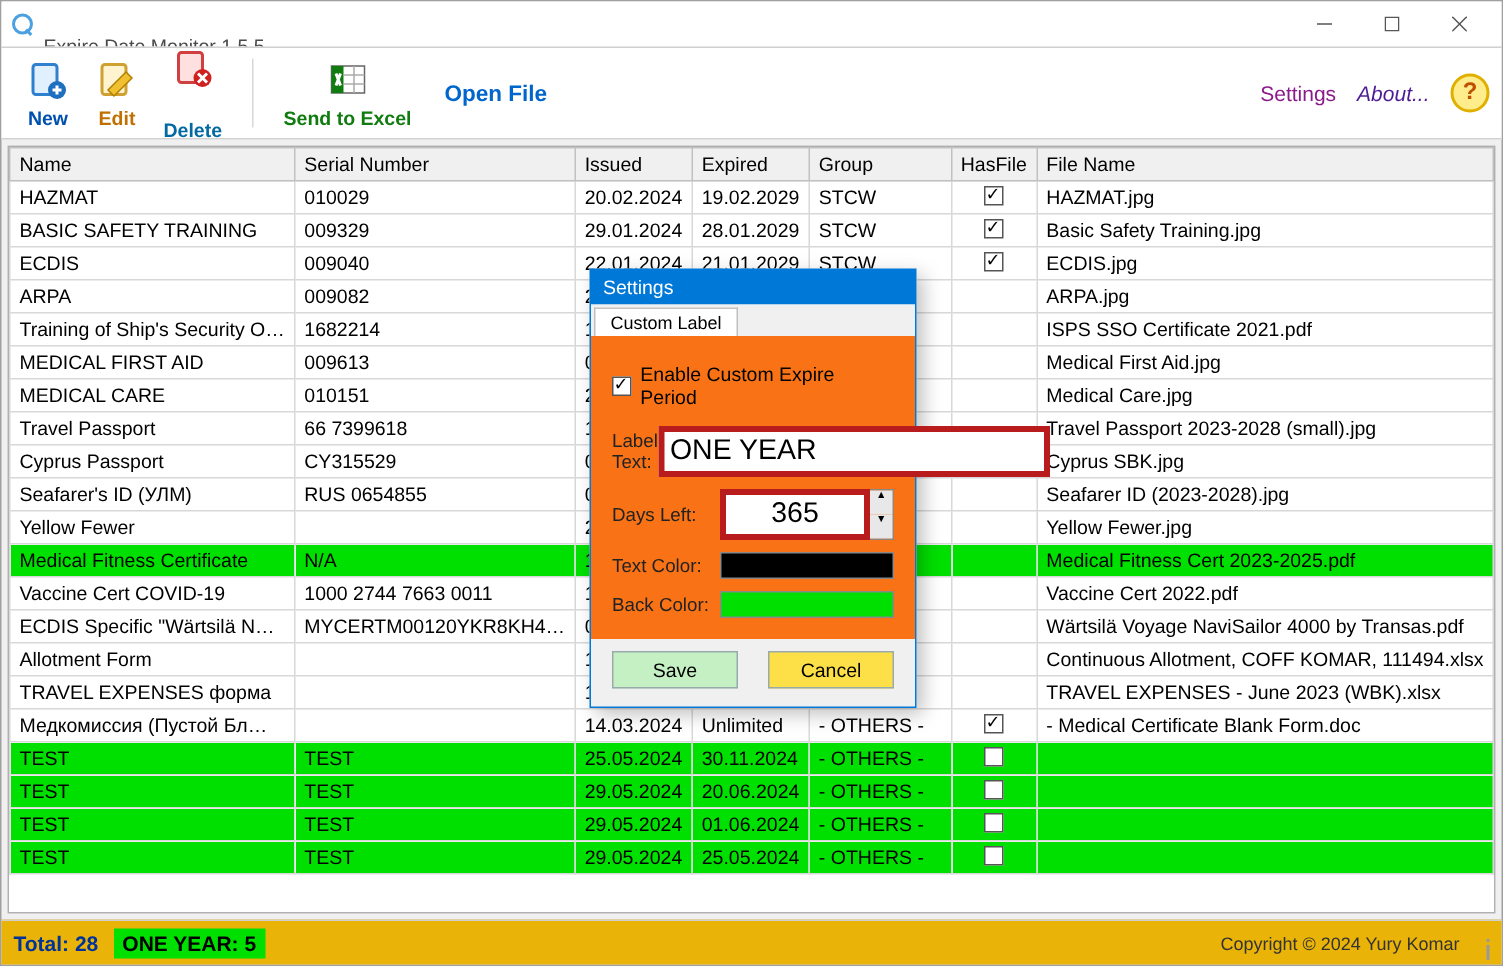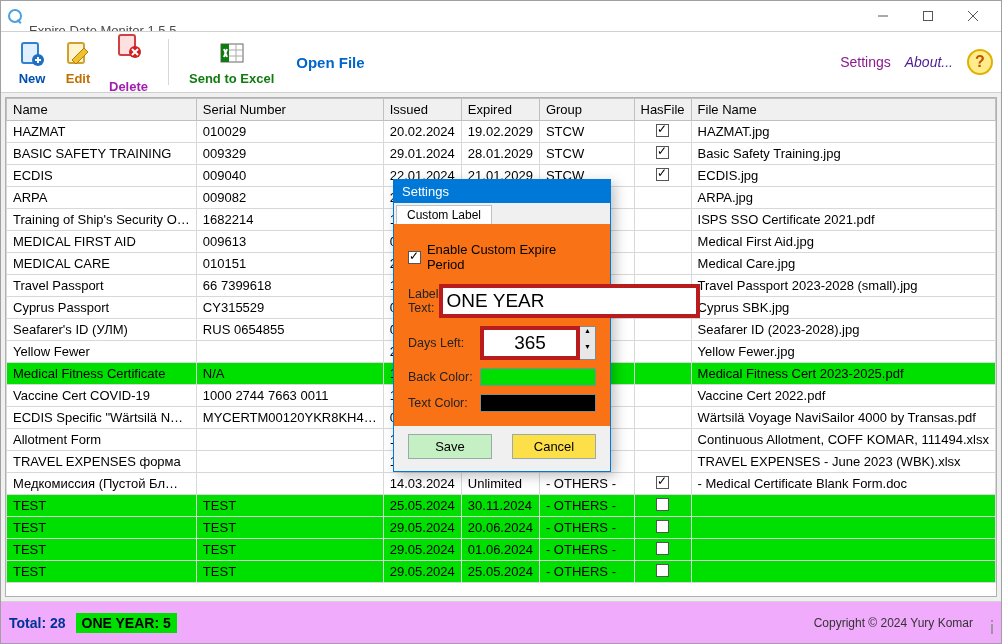--- a/index.html
+++ b/index.html
@@ -8,36 +8,36 @@
 .titlebar { height:30px; background:#fff; display:flex; align-items:center; padding:0 6px; }
 .titlebar .ticon { width:16px; height:16px; margin-right:6px; position:relative; }
 .ticon svg { width:16px; height:16px; }
 .title { color:#4a4a4a;margin-top:28px; }
 .winbtns { margin-left:auto; display:flex; }
 .winbtn { width:45px; height:29px; display:flex; align-items:center; justify-content:center; color:#555; }
 .toolbar { height:62px; background:#fff; border-top:1px solid #d0d0d0; border-bottom:1px solid #d0d0d0; display:flex; align-items:center; padding:0 8px; }
 .tbtn { display:flex; flex-direction:column; align-items:center; padding:2px 8px; cursor:pointer; }
 .tbtn .ti { width:30px; height:30px; display:flex; align-items:center; justify-content:center; }
 .tbtn .tl { font-weight:bold; font-size:13px; margin-top:2px; }
-.tbtn.new .tl{color:#0050b0;} .tbtn.edit .tl{color:#c07000;} .tbtn.delete .tl{color:#a21caf;margin-top:18px;} .tbtn.excel .tl{color:#107c10;}
+.tbtn.new .tl{color:#0050b0;} .tbtn.edit .tl{color:#c07000;} .tbtn.delete .tl{color:#0369a1;margin-top:18px;} .tbtn.excel .tl{color:#107c10;}
 .divider { width:1px; height:46px; background:#d8d8d8; margin:0 12px; }
 .openfile { color:#0066cc; font-weight:bold; font-size:15px; margin-left:14px; cursor:pointer; }
 .tbright { margin-left:auto; display:flex; align-items:center; gap:14px; }
 .tbright .settings { color:#8b1a8b; font-size:14px; }
 .tbright .about { color:#4c1d95; font-size:14px;font-style:italic; }
 .help { width:26px; height:26px; border-radius:50%; background:#ffec8b; border:2px solid #e0b000; color:#c05000; font-weight:bold; display:flex; align-items:center; justify-content:center; font-size:16px; }
 .grid { flex:1; background:#fff; margin:4px; border:1px solid #b0b0b0; overflow:hidden; position:relative; }
 table { width:100%; border-collapse:collapse; }
 th { background:#f0f0f0; text-align:left; padding:3px 6px; border:1px solid #c0c0c0; font-weight:normal; height:22px; }
 td { padding:2px 6px; border:1px solid #d8d8d8; height:22px; white-space:nowrap; overflow:hidden; }
 tr.green td { background:#00e000; }
 .check { display:inline-block; width:13px; height:13px; border:1px solid #555; background:#fff; position:relative; margin:auto; }
 .check.on::after { content:"✓"; position:absolute; top:-3px; left:0px; font-size:12px; color:#000; }
 td.center { text-align:center; }
-.statusbar { height:42px; background:#f0abfc; border-top:1px solid #d0d0d0; display:flex; align-items:center; padding:0 8px;justify-content:flex-end; }
+.statusbar { height:30px; background:#eab308; border-top:1px solid #d0d0d0; display:flex; align-items:center; padding:0 8px;justify-content:flex-end; }
 .statusbar .total { color:#003399; font-weight:bold; margin-right:10px; font-size:14px; }
 .statusbar .oneyear { background:#00e000; color:#000; font-weight:bold; padding:2px 6px; font-size:14px; }
 .statusbar .copy { margin-left:auto; color:#333; font-size:12px; }
 .grip { width:14px; height:14px; margin-left:6px; display:flex; flex-direction:column; align-items:flex-end; justify-content:flex-end; gap:2px; }
 .grip span { background:#999; width:2px; height:2px; display:block; }
 .griprow { display:flex; gap:2px; }
 
 
 .dialog { position:absolute; left:392px; top:178px; width:218px; background:#f0f0f0; border:1px solid #0078d7; box-shadow:4px 4px 12px rgba(0,0,0,.25); }
 .dlg-title { background:#0078d7; color:#fff; padding:4px 8px; font-size:13px; }
@@ -402,27 +402,27 @@
         <label>Days Left:</label>
         <div class="numwrap">
           <input type="text" value="365" style="">
           <div class="spin">
               <div>▲</div>
               <div>▼</div>
             </div>
         </div>
       </div>
       <div class="dlg-row">
+        <label>Text Color:</label>
+        <div class="swatch black"></div>
+      </div>
+      <div class="dlg-row">
         <label>Back Color:</label>
         <div class="swatch green"></div>
       </div>
-      <div class="dlg-row">
-        <label>Text Color:</label>
-        <div class="swatch black"></div>
-      </div>
     </div>
     <div class="dlg-foot">
       <button class="save">Save</button>
       <button class="cancel">Cancel</button>
     </div>
   </div>
 
 </div>
 
 </body></html>

